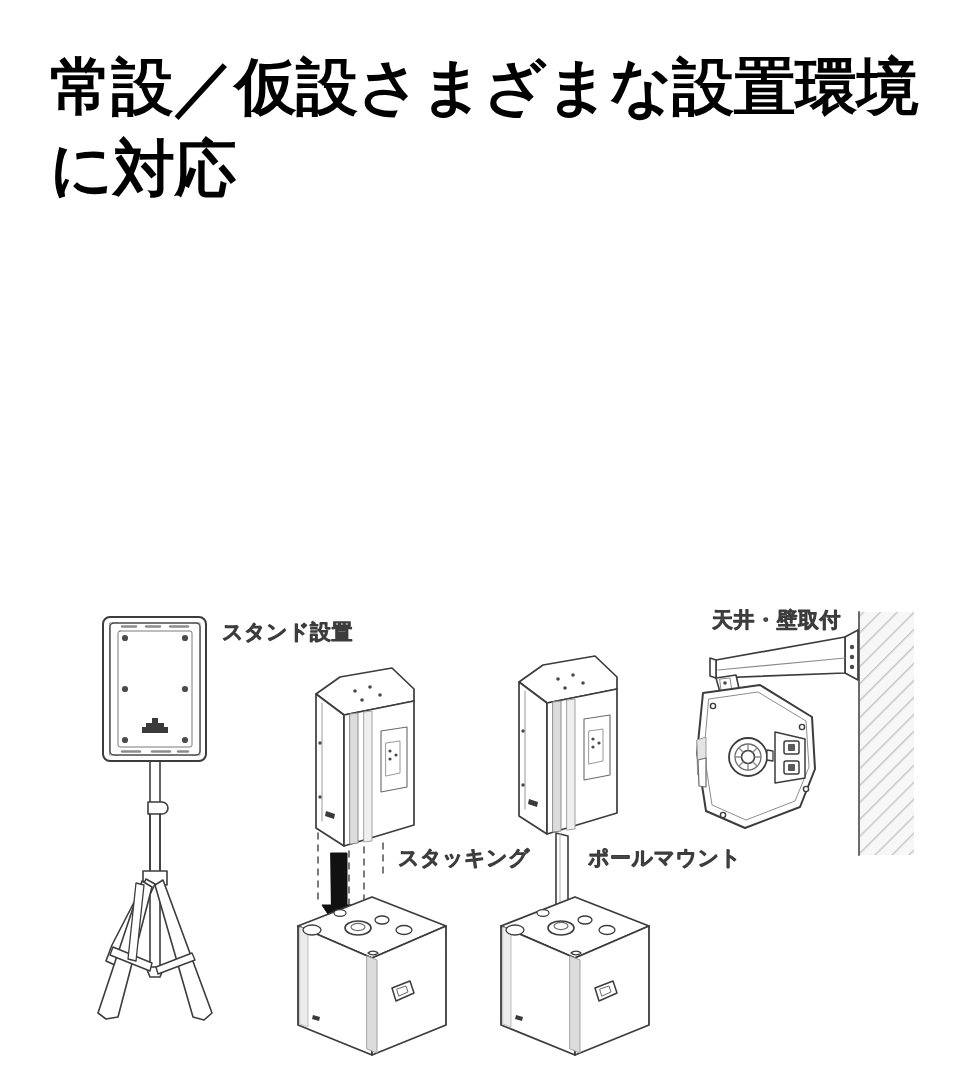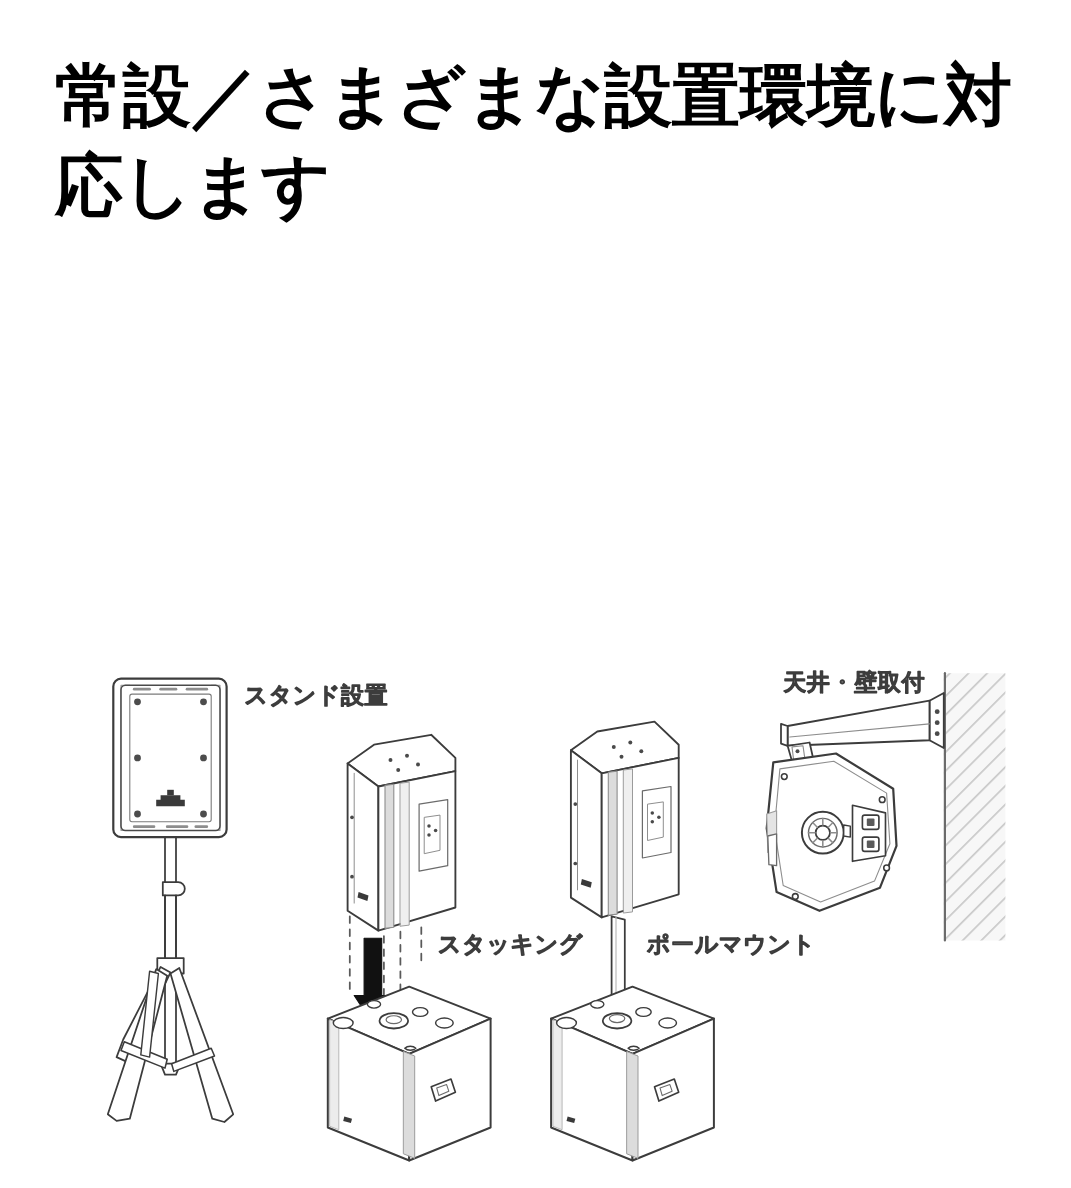--- a/index.html
+++ b/index.html
@@ -69,21 +69,21 @@
     fill: #6e6e6e;
     letter-spacing: 0.5px;
   }
 </style>
 </head>
 <body>
 
 <div class="page">
 
   <div class="text-block">
-    <h1 class="headline">常設／さまざまな設置環境に対応します</h1>
+    <h1 class="headline">常設／仮設さまざまな設置環境に対応</h1>
   </div>
 
   <div class="illustration">
     <svg width="974" height="505" viewBox="0 0 974 505" xmlns="http://www.w3.org/2000/svg">
       <defs>
         <pattern id="wallHatch" width="12" height="12" patternUnits="userSpaceOnUse" patternTransform="rotate(45)">
           <rect width="12" height="12" fill="#f7f7f7"></rect>
           <line x1="0" y1="0" x2="0" y2="12" stroke="#c8c8c8" stroke-width="3"></line>
         </pattern>
         <marker id="solidArrow" markerWidth="10" markerHeight="10" refX="1" refY="5" orient="auto">

